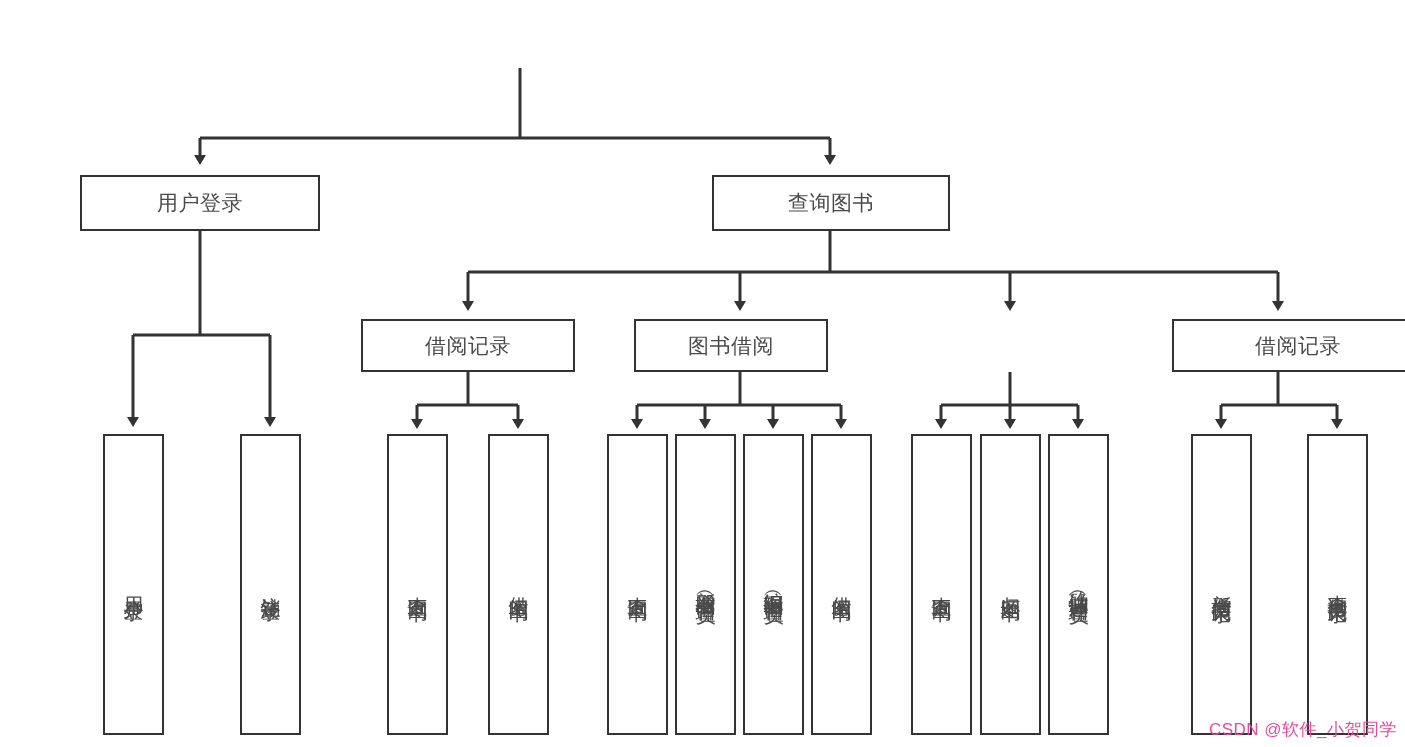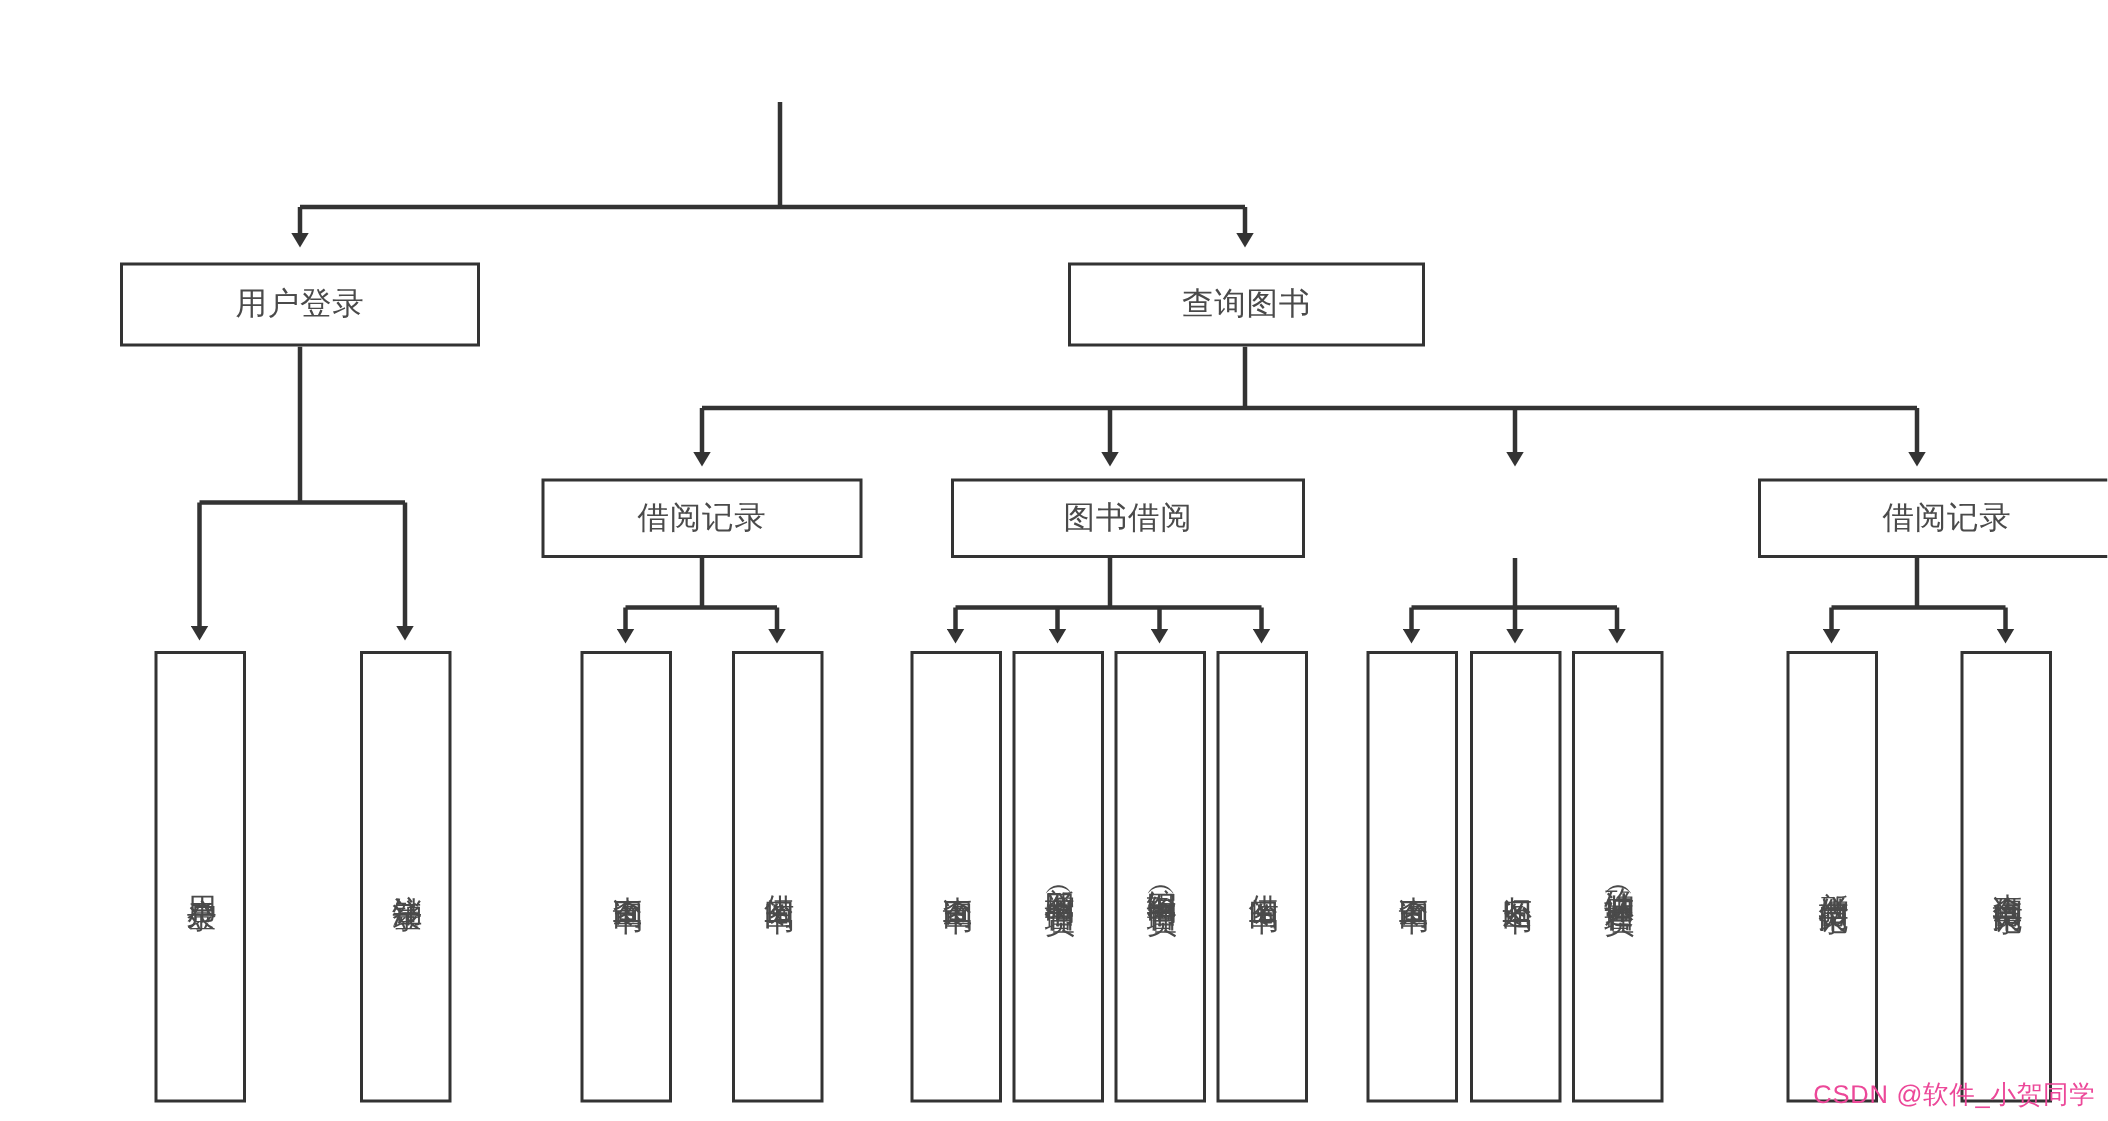--- a/index.html
+++ b/index.html
@@ -130,21 +130,21 @@
   <div class="node horizontal" style="left:80px; top:175px; width:240px; height:56px;">
     <span class="node-label">用户登录</span>
   </div>
   <div class="node horizontal" style="left:712px; top:175px; width:238px; height:56px;">
     <span class="node-label">查询图书</span>
   </div>
 
   <div class="node horizontal" style="left:361px; top:319px; width:214px; height:53px;">
     <span class="node-label">借阅记录</span>
   </div>
-  <div class="node horizontal" style="left:634px; top:319px; width:236px; height:53px;">
+  <div class="node horizontal" style="left:634px; top:319px; width:194px; height:53px;">
     <span class="node-label">图书借阅</span>
   </div>
   <div class="node horizontal" style="left:1172px; top:319px; width:252px; height:53px;">
     <span class="node-label">借阅记录</span>
   </div>
 
   <div class="node vertical" style="left:103px; top:434px; width:61px; height:301px;">
     <span class="node-label">用户登录</span>
   </div>
   <div class="node vertical" style="left:240px; top:434px; width:61px; height:301px;">

